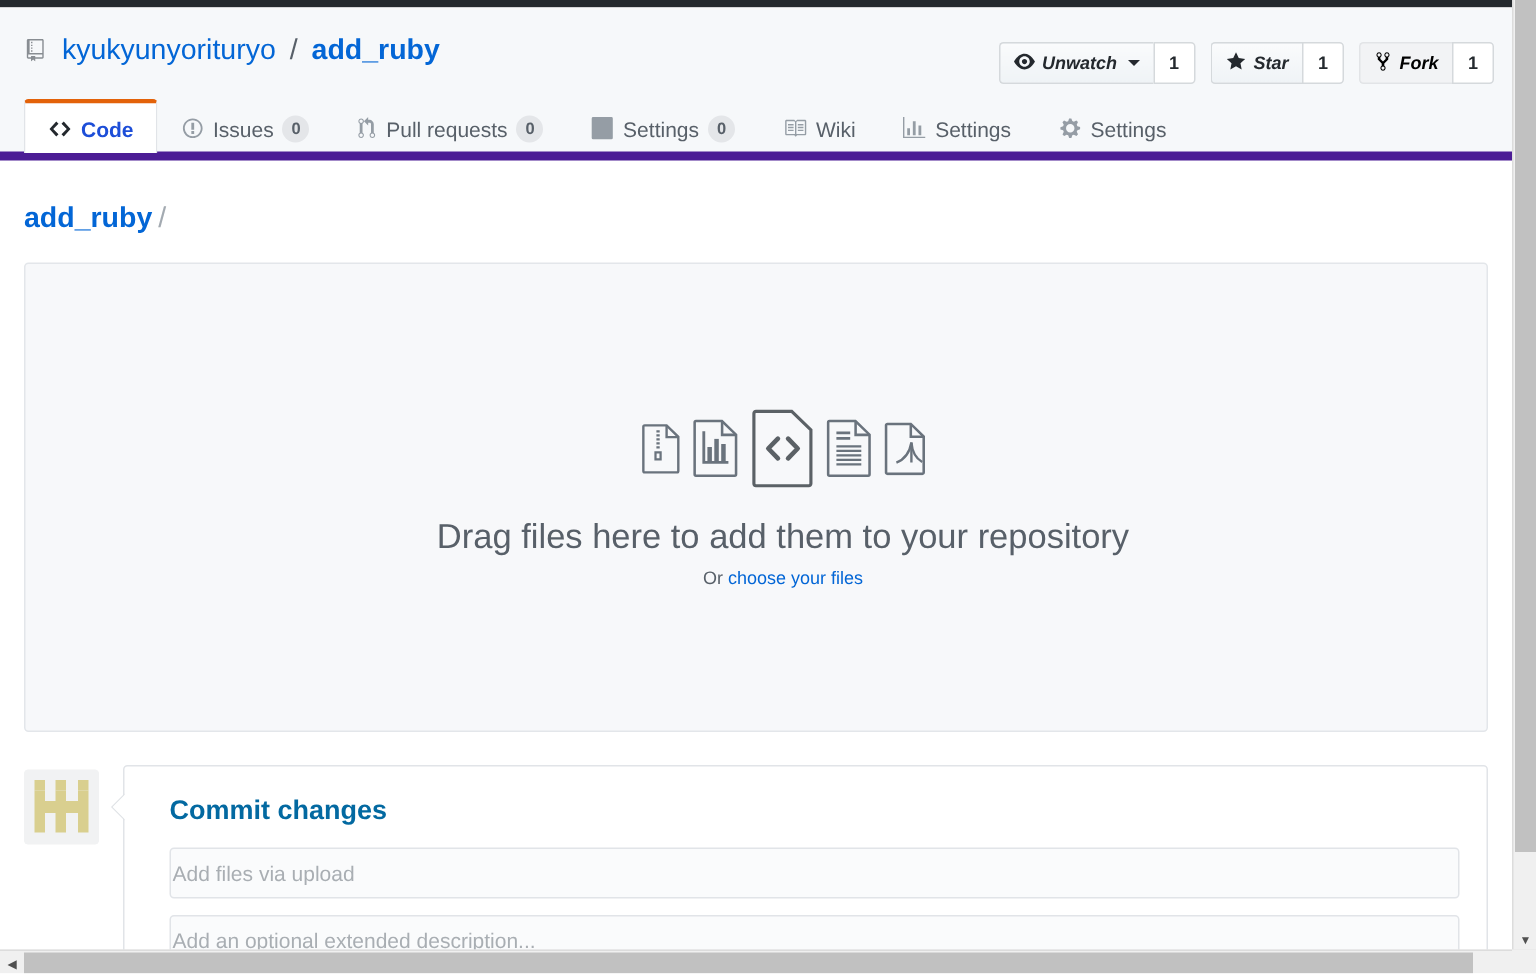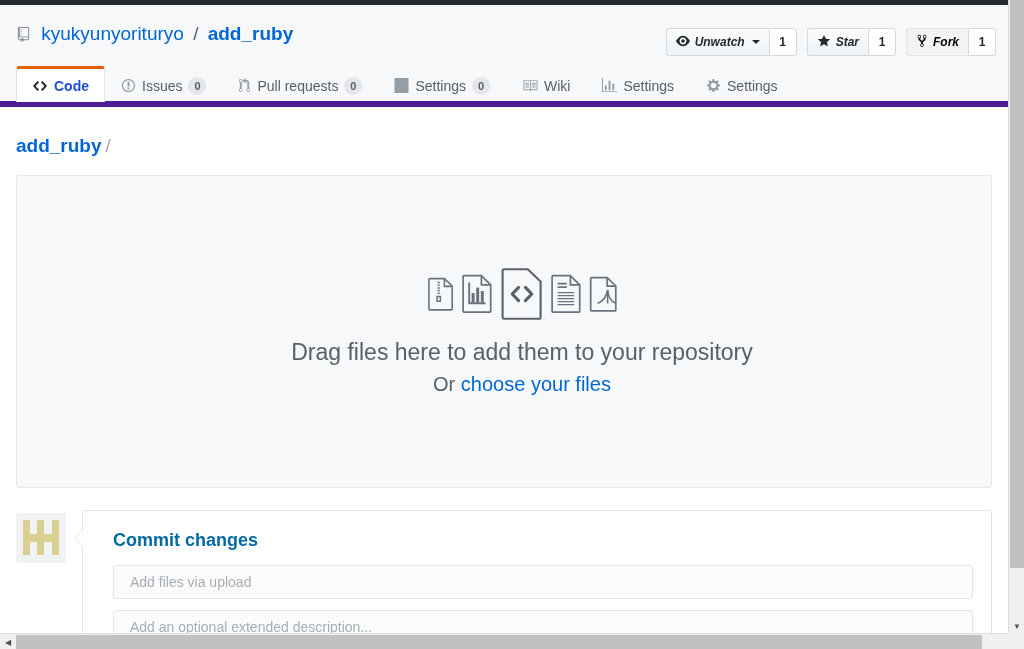--- a/index.html
+++ b/index.html
@@ -218,21 +218,21 @@
   .file-icons svg { display: block; }
   .dz-title {
     font-size: 23px;
     font-weight: 400;
     color: #586069;
     line-height: 30px;
     text-align: center;
   }
   .dz-sub {
     margin-top: 6px;
-    font-size: 20px;
+    font-size: 12px;
     color: #586069;
     text-align: center;
   }
   .dz-sub a { color: #0366d6; text-decoration: none; }
 
   
   .commit-wrap {
     position: absolute;
     left: 16px;
     top: 505px;
@@ -278,21 +278,21 @@
     font-size: 18px;
     font-weight: 600;
     color: #0369a1;
     margin: 0 0 14px 0;
     line-height: 22px;
   }
   .field {
     display: block;
     width: 100%;
     height: 34px;
-    padding: 6px 16px;
+    padding: 6px 1px;
     font-family: "Liberation Sans", sans-serif;
     font-size: 14px;
     color: #ef4444;
     background: #fafbfc;
     border: 1px solid #e1e4e8;
     border-radius: 3px;
     outline: none;
     margin-bottom: 11px;
   }
   textarea.field {

